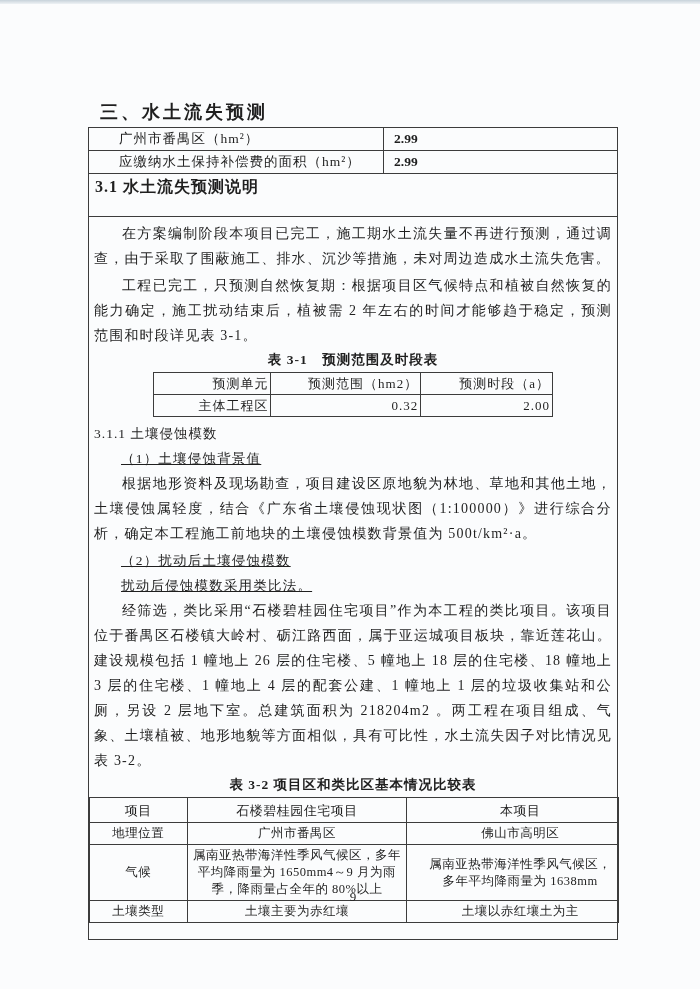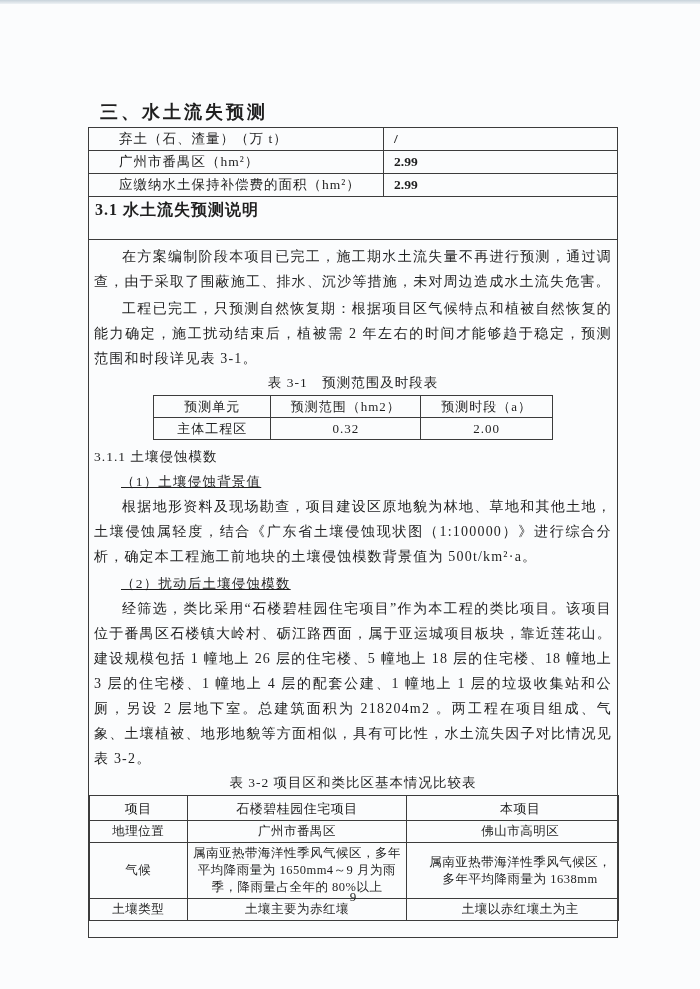--- a/index.html
+++ b/index.html
@@ -40,28 +40,28 @@
   }
   .content{padding:4px 5px 0 5px;}
   .para{
     font-size:14px;line-height:25px;margin:0 0 2px 0;
     text-align:justify;text-indent:2em;letter-spacing:1.2px;
   }
   .plain-line{font-size:13.5px;line-height:25px;letter-spacing:1.2px;margin:0;}
   .indent1{text-indent:2em;text-decoration:underline;}
   .h311{font-size:13.5px;line-height:25px;letter-spacing:1px;margin:2px 0 0 0;}
   .tbl-caption{
-    text-align:center;font-weight:normal;font-size:13.5px;
+    text-align:center;font-weight:bold;font-size:13.5px;
     line-height:20px;margin:2px 0 2px 0;letter-spacing:1px;
   }
   table.t31{
     border-collapse:collapse;margin:2px auto 4px auto;width:400px;
   }
   table.t31 td{
-    border:1.3px solid #3c3c3c;height:21px;text-align:center;
+    border:1.3px solid #3c3c3c;height:21px;text-align:right;
     font-size:13px;letter-spacing:1px;padding:0 2px;
   }
   table.t32{
     border-collapse:collapse;width:530px;margin:2px 0 16px -5px;
     border-top:1.4px solid #3c3c3c;
   }
   table.t32 td{
     border:1.3px solid #3c3c3c;text-align:center;
     font-size:12.5px;letter-spacing:0.5px;padding:2px 3px;
     line-height:17px;
@@ -78,24 +78,20 @@
 </head>
 <body>
 
 <div class="page">
   <div class="scan-edge-top"></div>
 
   <div class="doc-title">三、水土流失预测</div>
 
   <div class="outer-box">
 
-    <div class="sum-row">
-      <div class="sum-label">弃土（石、渣量）（万 t）</div>
-      <div class="sum-value">/</div>
-    </div>
     <div class="sum-row">
       <div class="sum-label">广州市番禺区（hm²）</div>
       <div class="sum-value">2.99</div>
     </div>
     <div class="sum-row">
       <div class="sum-label">应缴纳水土保持补偿费的面积（hm²）</div>
       <div class="sum-value">2.99</div>
     </div>
 
     <div class="section-heading-row">3.1 水土流失预测说明</div>
@@ -118,20 +114,21 @@
           <td>0.32</td>
           <td>2.00</td>
         </tr>
       </tbody>
         </table>
 
       <div class="h311">3.1.1 土壤侵蚀模数</div>
       <div class="plain-line indent1">（1）土壤侵蚀背景值</div>
       <p class="para">根据地形资料及现场勘查，项目建设区原地貌为林地、草地和其他土地，土壤侵蚀属轻度，结合《广东省土壤侵蚀现状图（1:100000）》进行综合分析，确定本工程施工前地块的土壤侵蚀模数背景值为 500t/km²·a。</p>
       <div class="plain-line indent1">（2）扰动后土壤侵蚀模数</div>
+      <div class="plain-line indent1">扰动后侵蚀模数采用类比法。</div>
       <p class="para">经筛选，类比采用“石楼碧桂园住宅项目”作为本工程的类比项目。该项目位于番禺区石楼镇大岭村、砺江路西面，属于亚运城项目板块，靠近莲花山。建设规模包括 1 幢地上 26 层的住宅楼、5 幢地上 18 层的住宅楼、18 幢地上 3 层的住宅楼、1 幢地上 4 层的配套公建、1 幢地上 1 层的垃圾收集站和公厕，另设 2 层地下室。总建筑面积为 218204m2 。两工程在项目组成、气象、土壤植被、地形地貌等方面相似，具有可比性，水土流失因子对比情况见表 3-2。</p>
 
       <div class="tbl-caption">表 3-2 项目区和类比区基本情况比较表</div>
 
       <table class="t32">
         <tbody>
             <tr class="hdr">
           <td class="col0">项目</td>
           <td class="col1">石楼碧桂园住宅项目</td>
           <td class="col2">本项目</td>

